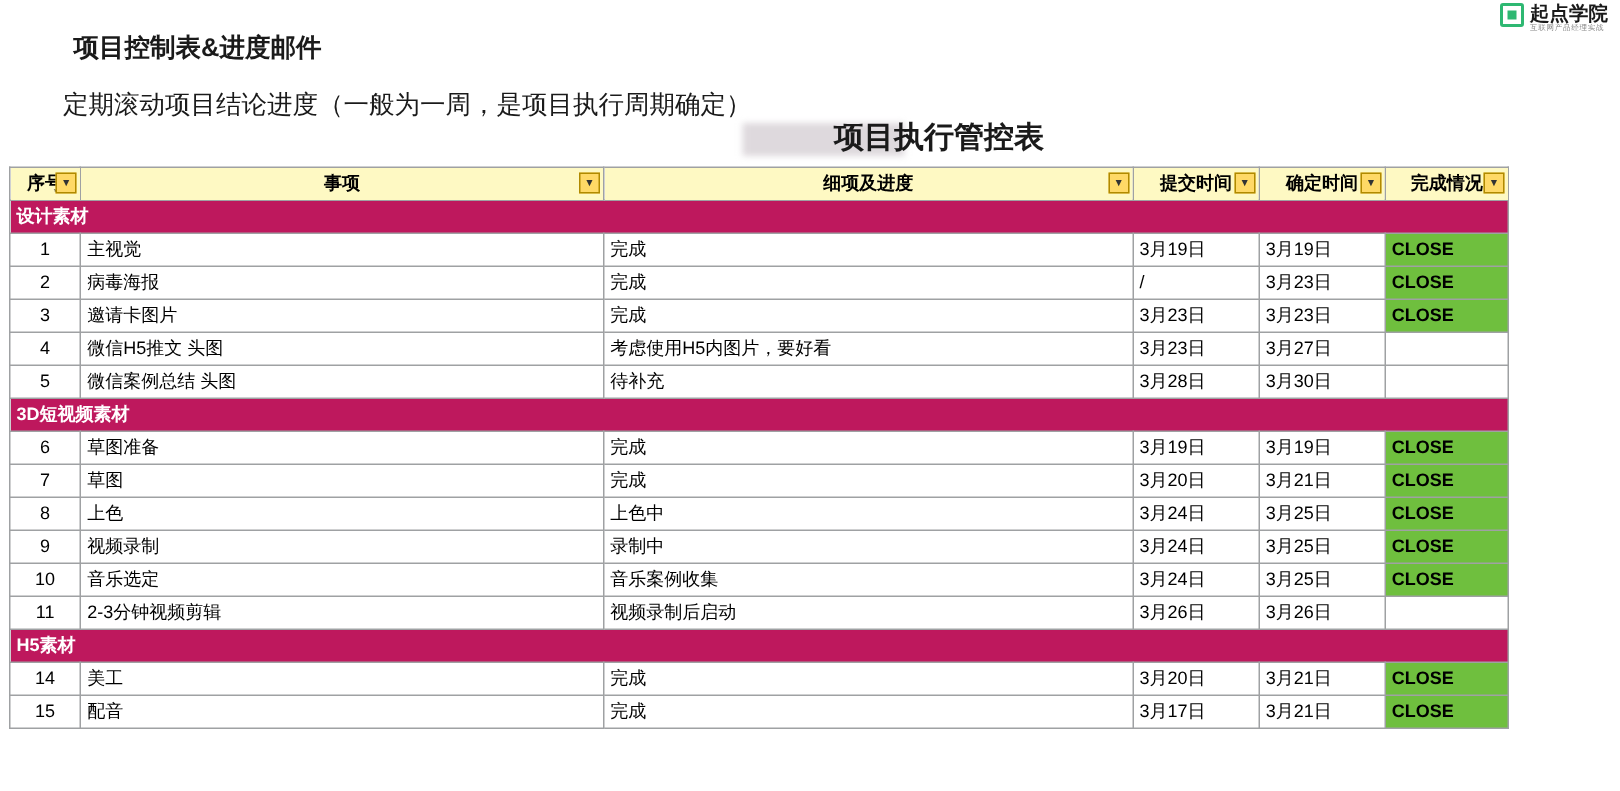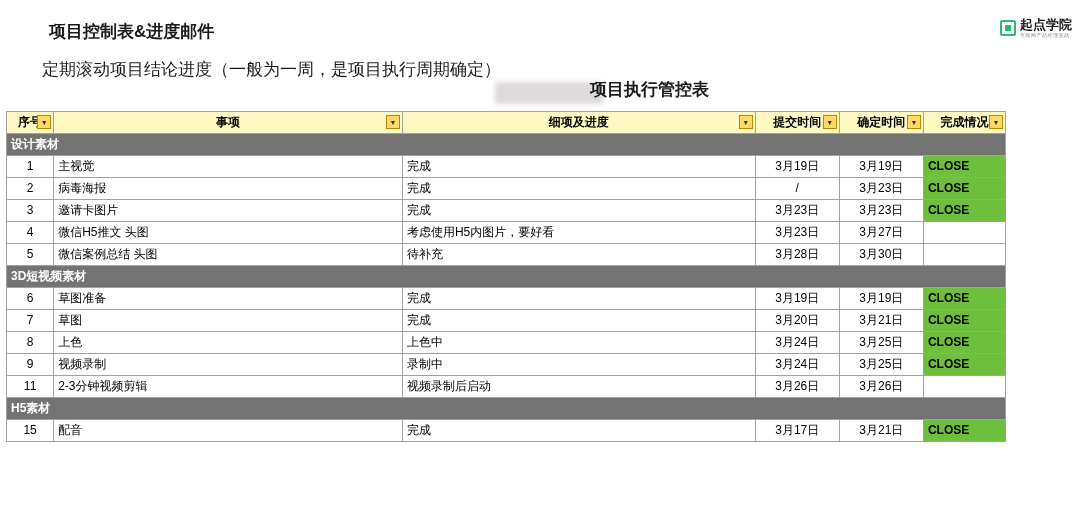--- a/index.html
+++ b/index.html
@@ -12,23 +12,22 @@
   }
   .page {
     position: relative;
     width: 1080px; height: 527px;
     background: #ffffff;
   }
   .logo {
     position: absolute;
     top: 2px; right: 8px;
     display: flex;
-    align-items: center;
+    align-items: flex-start;
     gap: 4px;
-    margin-top: 16px;
   }
   .logo-mark {
     width: 16px; height: 16px;
     border: 2px solid #2eb872;
     border-radius: 2px;
     position: relative;
     display: inline-block;
   }
   .logo-mark:after {
     content: "";
@@ -62,22 +61,22 @@
   }
   .doc-sub {
     position: absolute;
     left: 6px; top: 58px;
     font-size: 17px;
     color: #1a1a1a;
     margin-left: 36px;
   }
   .sheet-title {
     position: absolute;
-    left: 590px; top: 78px;
-    font-size: 17px;
+    left: 556px; top: 78px;
+    font-size: 20px;
     font-weight: bold;
     color: #1a1a1a;
     text-align: center;
   }
   .redaction {
     position: absolute;
     left: 495px; top: 82px;
     width: 108px; height: 22px;
     background: #ded9dd;
     filter: blur(2px);
@@ -122,29 +121,29 @@
     line-height: 1;
   }
   .c-no      { width: 46px;  text-align: center; }
   .c-item    { width: 340px; }
   .c-detail  { width: 344px; }
   .c-submit  { width: 82px;  text-align: right; }
   .c-confirm { width: 82px;  text-align: right; }
   .c-status  { width: 80px;  text-align: center; font-weight: bold; }
 
   td.num { text-align: center; }
-  td.date { text-align: center; margin-left: 48px; }
+  td.date { text-align: left; margin-left: 48px; }
   td.status {
     text-align: left;
     font-weight: bold;
     color: #000;
   }
   td.status.closed { background: #6fbf3e; }
   tr.group td {
-    background: #737373;
+    background: #be185d;
     color: #ffffff;
     font-weight: bold;
   }
   tr.sel td.status {
     outline: 2px solid #1a1a1a;
     outline-offset: -2px;
   }
 </style>
 </head>
 <body>
@@ -274,31 +273,47 @@
         </tr>
         <tr>
           <td class="num">9</td>
           <td>视频录制</td>
           <td>录制中</td>
           <td class="date">3月24日</td>
           <td class="date">3月25日</td>
           <td class="status closed">CLOSE</td>
         </tr>
         <tr>
+          <td class="num">10</td>
+          <td>音乐选定</td>
+          <td>音乐案例收集</td>
+          <td class="date">3月24日</td>
+          <td class="date">3月25日</td>
+          <td class="status closed">CLOSE</td>
+        </tr>
+        <tr>
           <td class="num">11</td>
           <td>2-3分钟视频剪辑</td>
           <td>视频录制后启动</td>
           <td class="date">3月26日</td>
           <td class="date">3月26日</td>
           <td class="status"></td>
         </tr>
         <tr class="group">
           <td colspan="6">H5素材</td>
         </tr>
         <tr>
+          <td class="num">14</td>
+          <td>美工</td>
+          <td>完成</td>
+          <td class="date">3月20日</td>
+          <td class="date">3月21日</td>
+          <td class="status closed">CLOSE</td>
+        </tr>
+        <tr>
           <td class="num">15</td>
           <td>配音</td>
           <td>完成</td>
           <td class="date">3月17日</td>
           <td class="date">3月21日</td>
           <td class="status closed">CLOSE</td>
         </tr>
       </tbody>
   </table>
 

